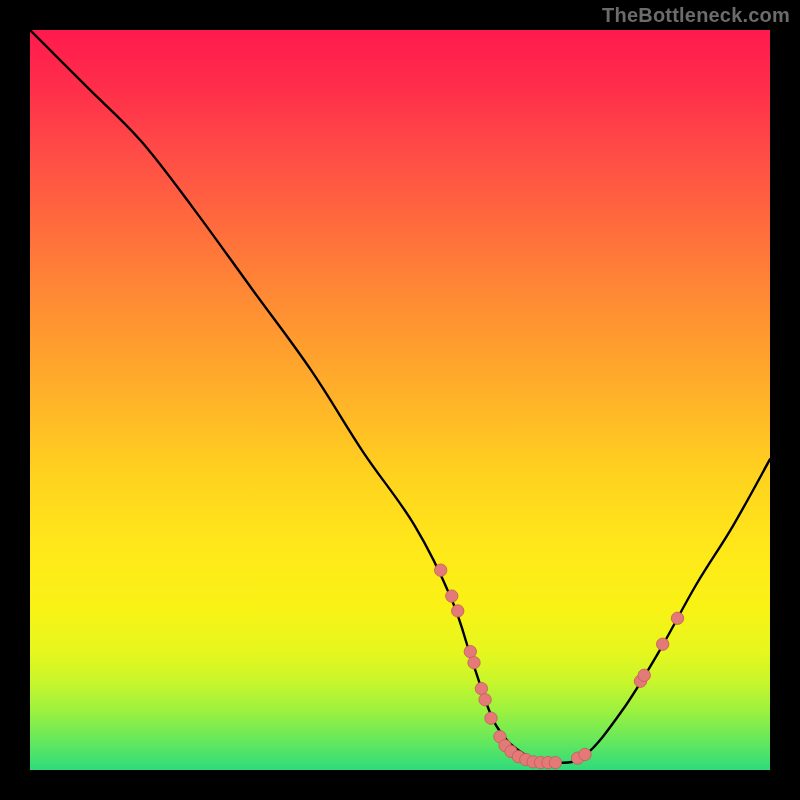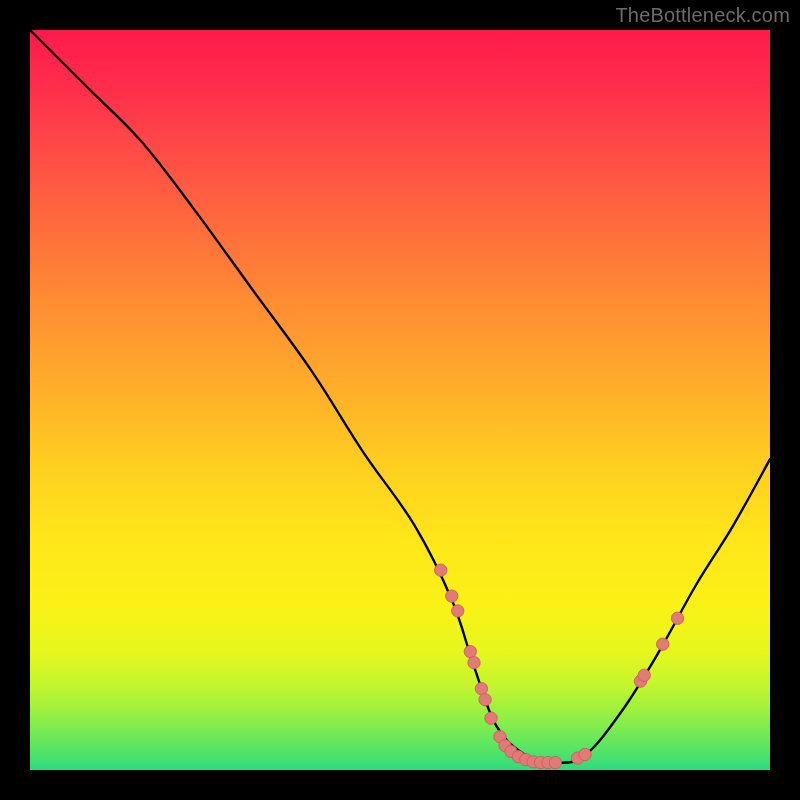--- a/index.html
+++ b/index.html
@@ -16,21 +16,21 @@
     width: 800px;
     height: 800px;
     background: #000000;
   }
   .watermark {
     position: absolute;
     top: 4px;
     right: 10px;
     color: #6b6b6b;
     font-size: 20px;
-    font-weight: 400;
+    font-weight: 700;
     letter-spacing: 0.2px;
     z-index: 10;
   }
   .plot {
     position: absolute;
     left: 30px;
     top: 30px;
     width: 740px;
     height: 740px;
     overflow: hidden;

